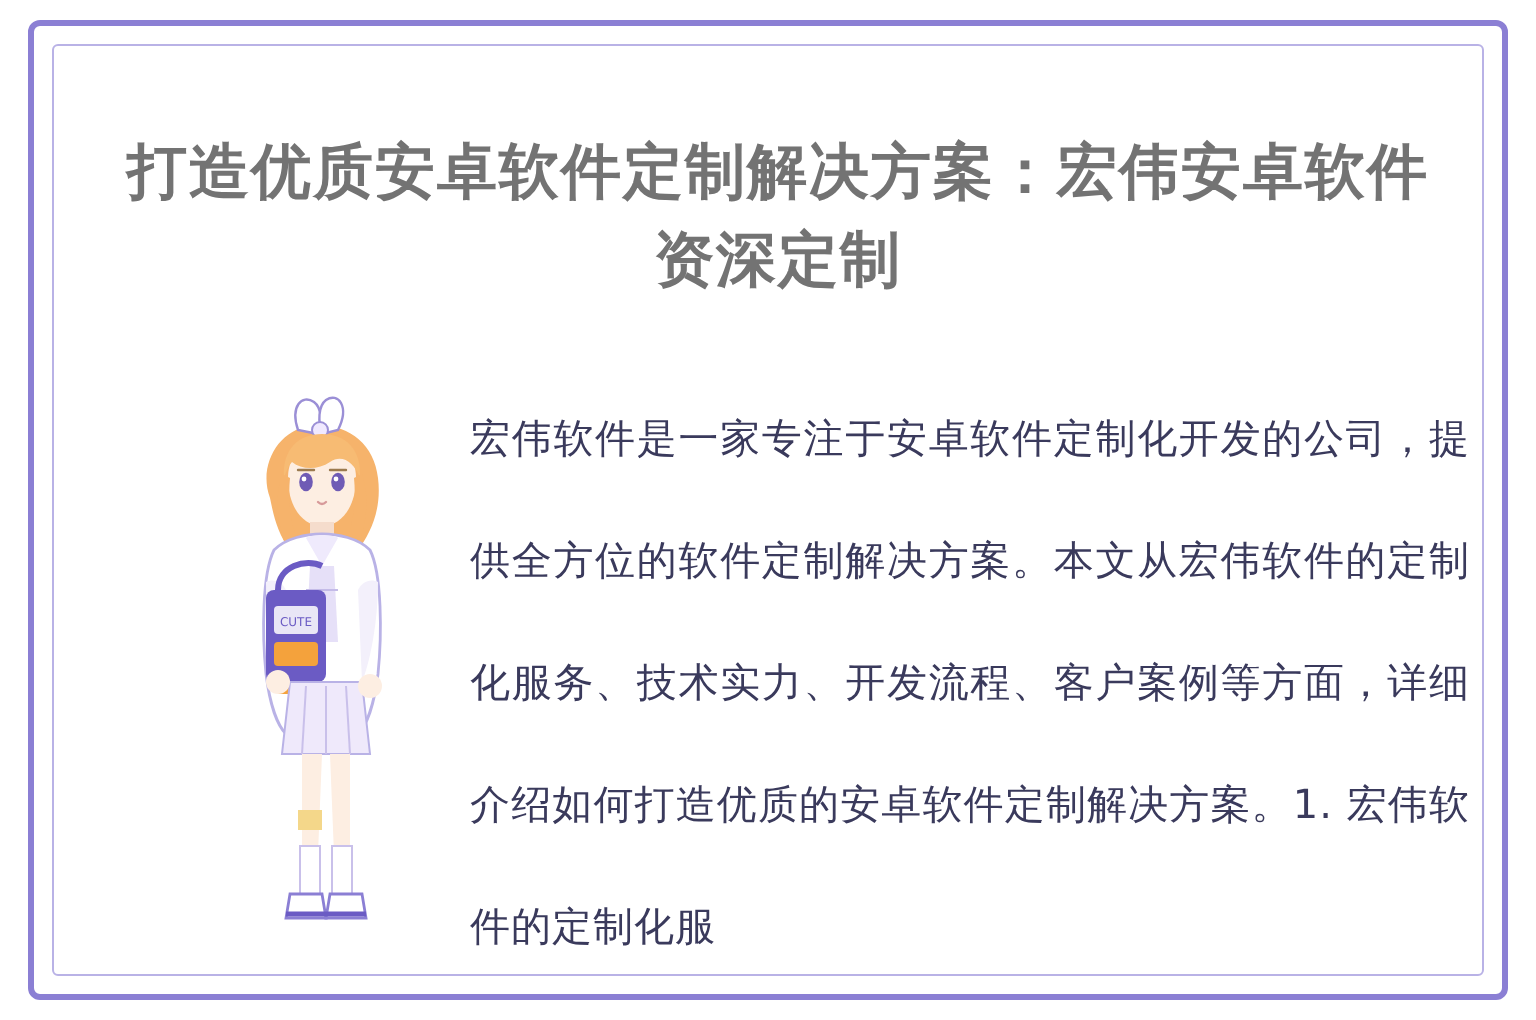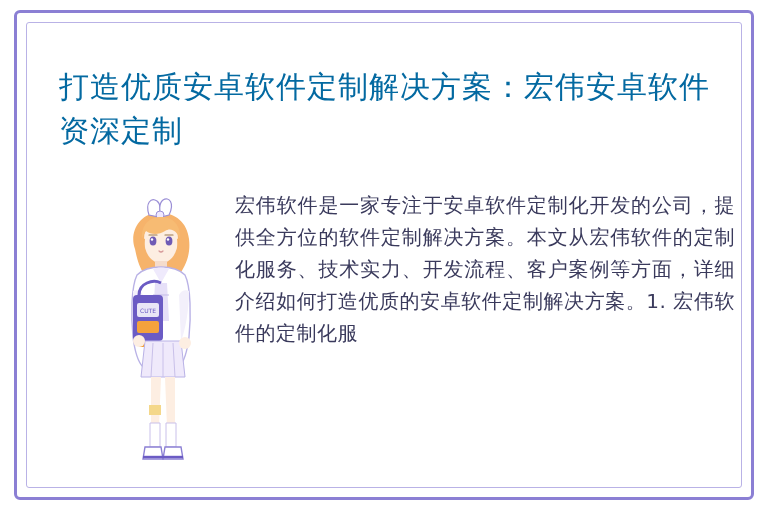--- a/index.html
+++ b/index.html
@@ -34,37 +34,38 @@
     border: 1px solid #b9b2e6;
     border-radius: 3px;
     box-sizing: border-box;
   }
 
   .title {
     position: absolute;
     left: 42px;
     top: 52px;
     width: 660px;
-    color: #0369a1;
+    color: #737373;
     font-family: "DejaVu Sans", sans-serif;
-    font-weight: normal;
+    font-weight: bold;
     font-size: 30px;
     line-height: 44px;
     letter-spacing: 1px;
+    text-align: center;
   }
 
   .body-text {
     position: absolute;
     left: 218px;
     top: 176px;
     width: 500px;
     color: #3a3a5c;
     font-family: "DejaVu Sans", sans-serif;
     font-size: 20px;
-    line-height: 32px;
+    line-height: 61px;
     letter-spacing: 0.5px;
     text-align: justify;
   }
 
   
   .illus {
     position: absolute;
     left: 82px;
     top: 178px;
     width: 128px;

